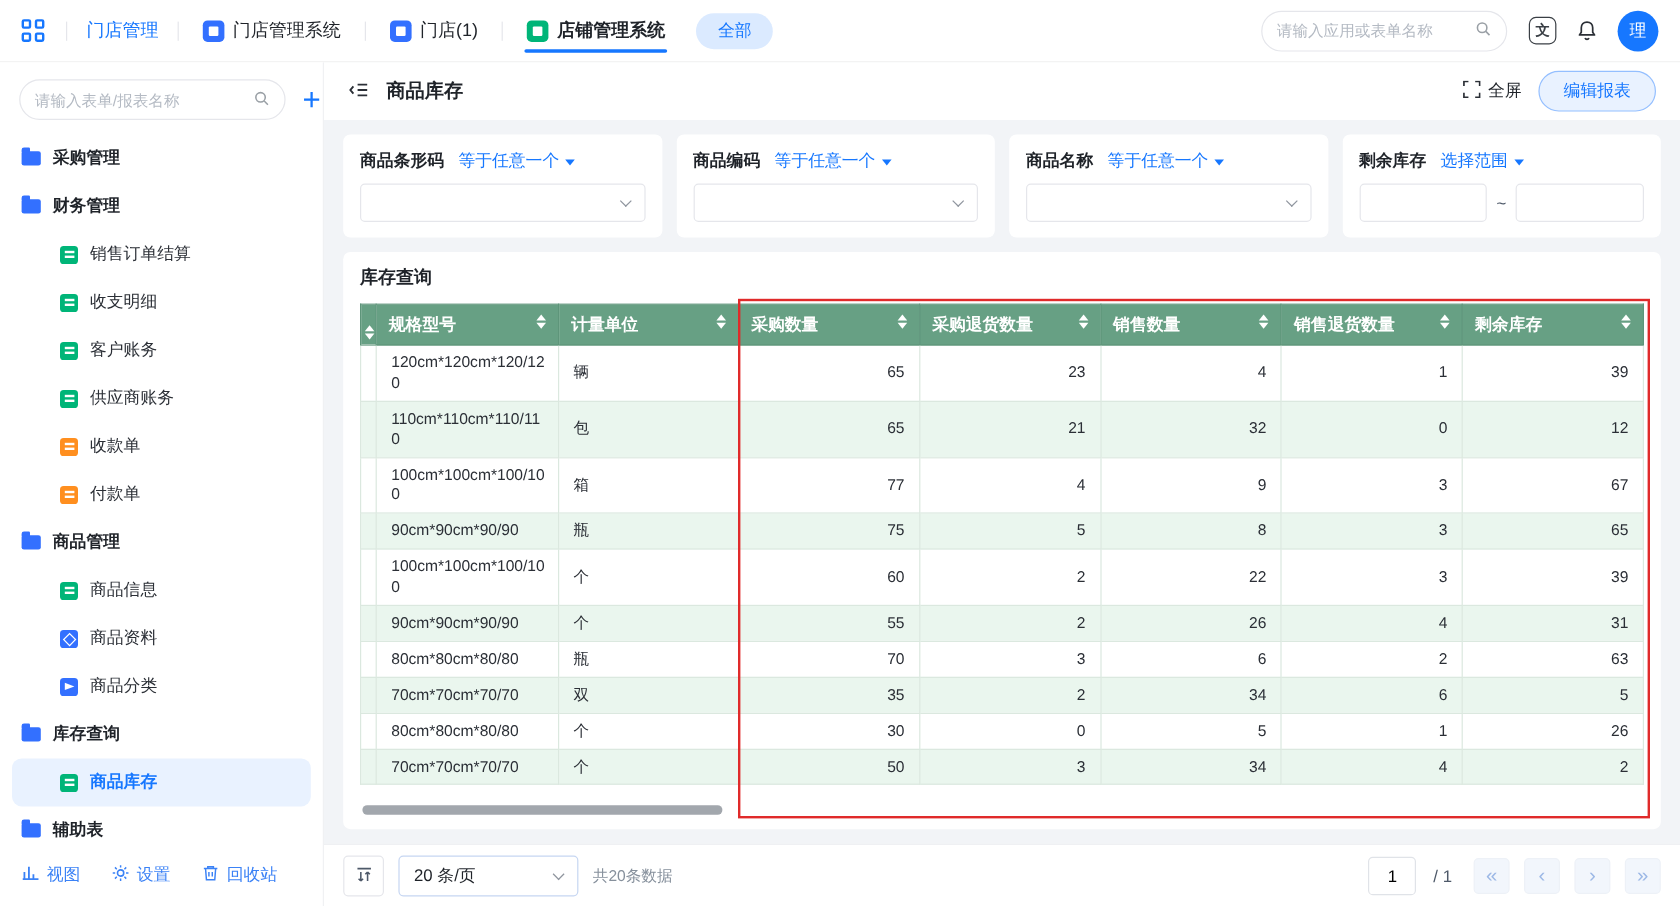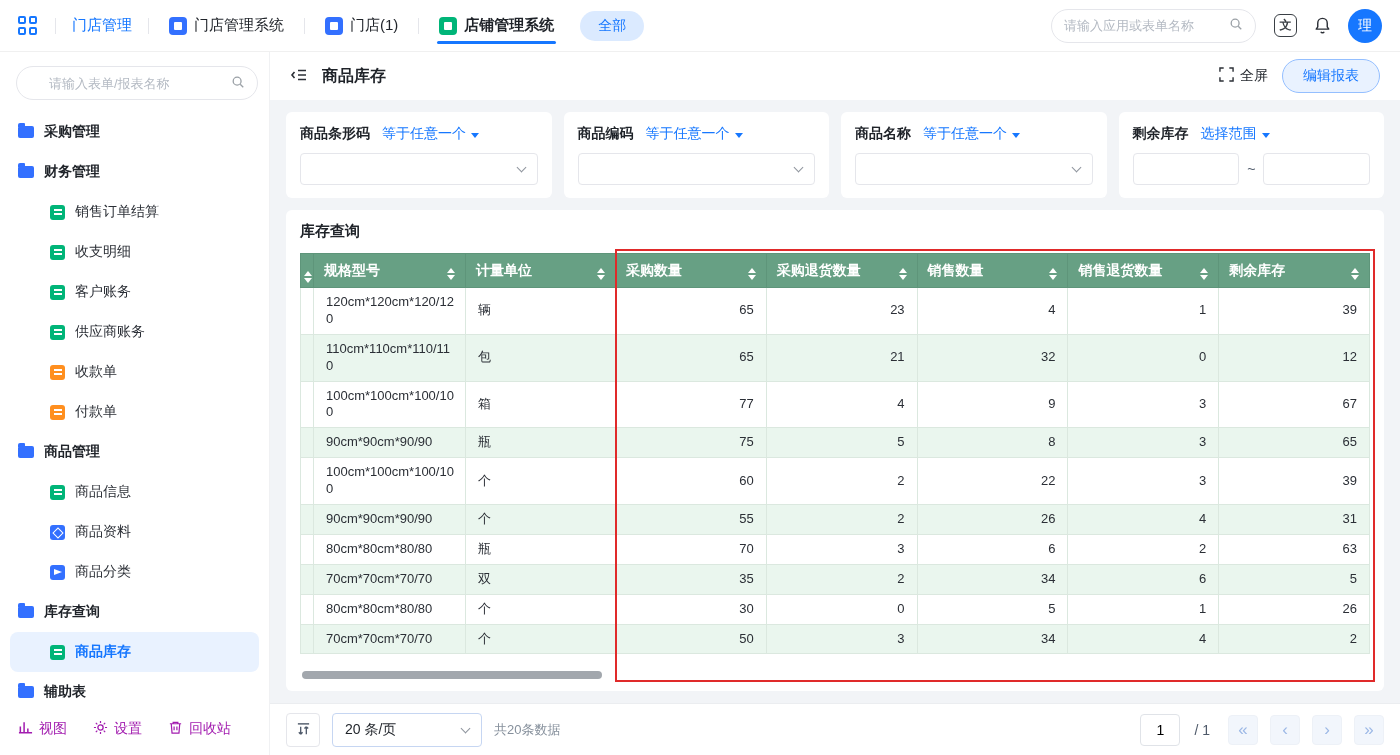--- a/index.html
+++ b/index.html
@@ -29,34 +29,34 @@
   .translate-box{width:23px;height:23px;border:1.7px solid #3a3f45;border-radius:6px;display:flex;align-items:center;justify-content:center;font-size:12px;color:#3a3f45;font-weight:700;}
   .avatar{width:34px;height:34px;border-radius:50%;background:#1677ff;color:#fff;font-size:14px;display:flex;align-items:center;justify-content:center;cursor:pointer;}
 
   
   .app{display:flex;height:703px;}
 
   
   .sidebar{width:270px;flex:0 0 270px;border-right:1px solid #f0f1f3;display:flex;flex-direction:column;padding-top:14px;background:#fff;}
   .sb-search-row{display:flex;align-items:center;padding:0 16px 12px;gap:14px;}
   .sb-search{flex:1;height:34px;border:1px solid #e5e6eb;border-radius:17px;display:flex;align-items:center;padding:0 12px;gap:6px;}
-  .sb-search input{border:0;outline:0;flex:1;min-width:0;font-size:13px;background:transparent;margin-left:20px;}
+  .sb-search input{border:0;outline:0;flex:1;min-width:0;font-size:13px;background:transparent;}
   .add-btn{color:#1677ff;font-size:26px;line-height:22px;font-weight:300;cursor:pointer;}
   .tree{flex:1;padding:0 10px;overflow:hidden;}
   .tree-item{height:40px;display:flex;align-items:center;gap:10px;padding:0 8px;border-radius:8px;font-size:14px;cursor:pointer;}
   .tree-item.folder{font-weight:700;}
   .tree-item.leaf{padding-left:40px;color:#2b2f36;}
   .tree-item.selected{background:#e9f2ff;color:#1677ff;font-weight:700;}
   .folder-ic{width:16px;height:12px;background:#3370ff;border-radius:2px;position:relative;flex:0 0 16px;}
   .folder-ic::before{content:'';position:absolute;top:-3px;left:0;width:7px;height:4px;background:#3370ff;border-radius:2px 1px 0 0;}
   .leaf-ic{width:15px;height:15px;border-radius:3px;position:relative;flex:0 0 15px;}
   .leaf-ic.doc::before{content:'';position:absolute;left:3.5px;top:4px;width:8px;height:2px;background:#fff;box-shadow:0 4px 0 #fff;}
   .leaf-ic.plane::before{content:'';position:absolute;left:4px;top:4px;width:0;height:0;border-left:8px solid #fff;border-top:3.5px solid transparent;border-bottom:3.5px solid transparent;}
   .leaf-ic.tag::before{content:'';position:absolute;left:4px;top:4px;width:6px;height:6px;border:1.5px solid #fff;transform:rotate(45deg);}
-  .sb-footer{height:52px;display:flex;align-items:center;gap:26px;padding:0 18px;font-size:14px;color:#a21caf;}
+  .sb-footer{height:52px;display:flex;align-items:center;gap:26px;padding:0 18px;font-size:14px;color:#3b82f6;}
   .f-item{display:flex;align-items:center;gap:6px;cursor:pointer;}
 
   
   .main{flex:1;min-width:0;display:flex;flex-direction:column;background:#f2f4f7;}
   .main-header{height:48px;background:#fff;display:flex;align-items:center;gap:14px;padding:0 20px;}
   .m-title{font-size:16px;font-weight:700;}
   .m-spacer{flex:1;}
   .fullscreen{display:flex;align-items:center;gap:6px;font-size:14px;cursor:pointer;}
   .edit-btn{height:34px;padding:0 20px;border:1px solid #94bfff;background:#e9f2ff;color:#1677ff;border-radius:17px;font-size:14px;cursor:pointer;}
 
@@ -74,21 +74,21 @@
 
   .content-card{flex:1;margin:12px 16px 0;background:#fff;border-radius:6px;padding:12px 14px;display:flex;flex-direction:column;min-height:0;overflow:hidden;}
   .section-title{font-size:15px;font-weight:700;margin-bottom:12px;}
   .table-wrap{position:relative;flex:1;min-height:0;}
   table{width:100%;border-collapse:collapse;table-layout:fixed;}
   col.c-sliver{width:13px;}
   col.c-spec{width:152px;}
   col.c-unit{width:150px;}
   thead th{background:#67a084;border:1px solid #5e957a;color:#fff;font-size:14px;padding:7px 10px;font-weight:700;height:34px;text-align:left;}
   th.sliver{padding:4px 0 0 3px;overflow:hidden;}
-  .th-inner{display:flex;align-items:flex-end;justify-content:space-between;gap:4px;}
+  .th-inner{display:flex;align-items:flex-start;justify-content:space-between;gap:4px;}
   .sort{display:inline-flex;flex-direction:column;gap:2px;cursor:pointer;}
   .sort i{display:block;width:0;height:0;border-left:4px solid transparent;border-right:4px solid transparent;}
   .sort .up{border-bottom:5px solid #fff;}
   .sort .down{border-top:5px solid #fff;}
   tbody td{border:1px solid #dbe8df;font-size:13px;padding:6px 12px;color:#2b2f36;line-height:1.3;}
   tbody tr{background:#fff;}
   tbody tr:nth-child(even){background:#eaf6ee;}
   td.num{text-align:right;}
   td.spec{word-break:break-all;padding-right:8px;}
   td.sliver-td{padding:0;}

